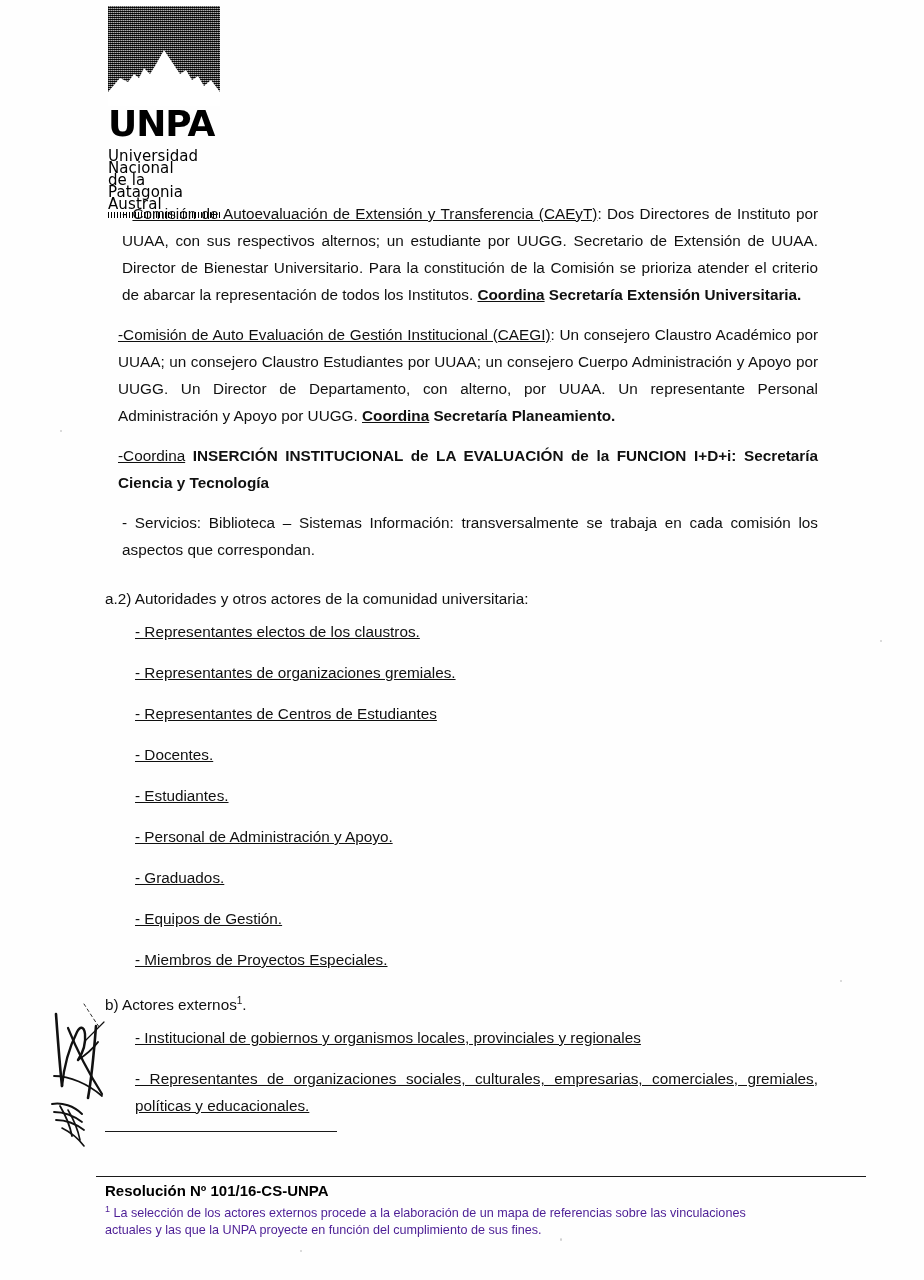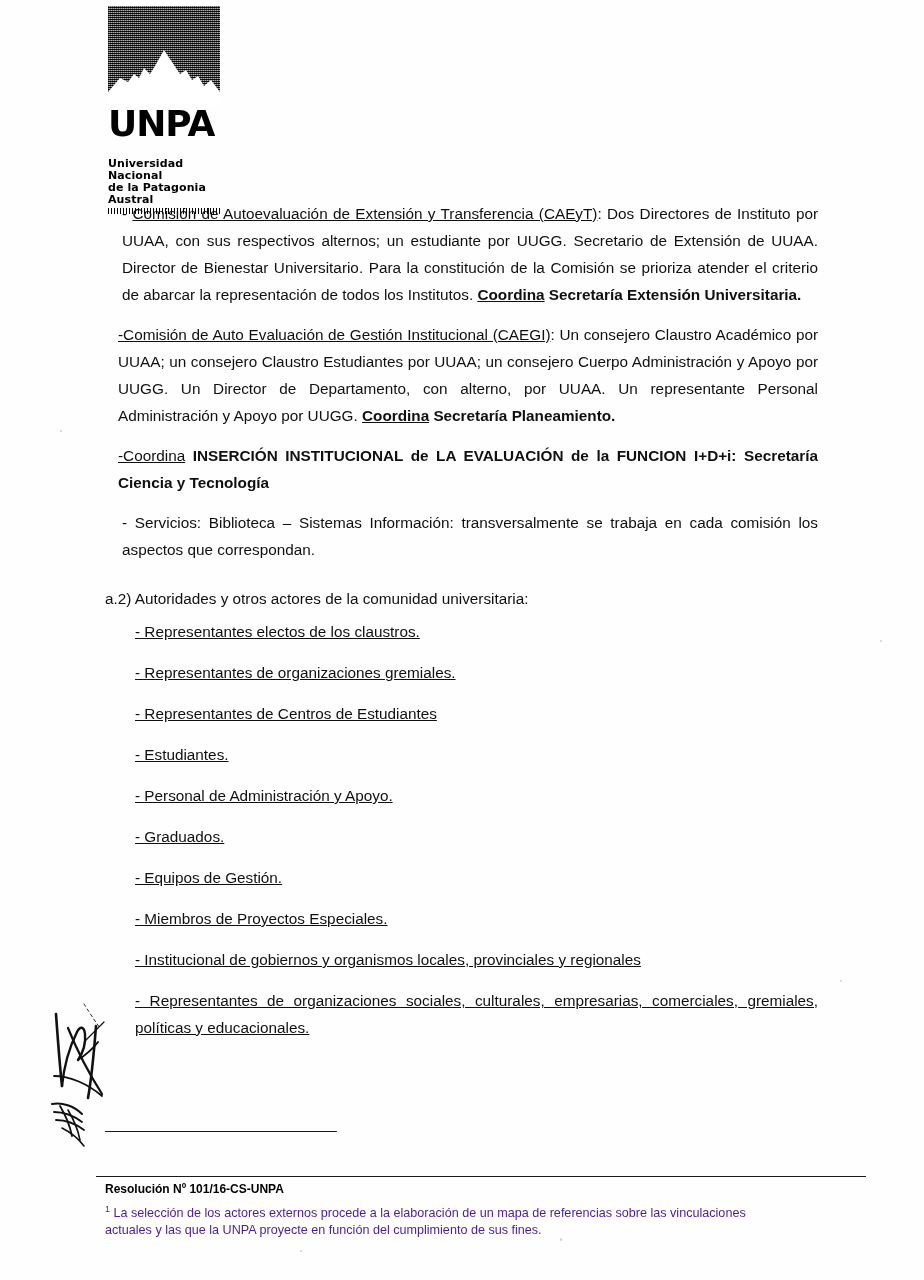--- a/index.html
+++ b/index.html
@@ -47,26 +47,26 @@
     font-family: "DejaVu Sans", sans-serif;
     font-weight: 700;
     font-size: 36px;
     letter-spacing: -1px;
     line-height: 1;
     margin-top: 0;
     color: #000;
   }
   .logo-sub {
     font-family: "DejaVu Sans", sans-serif;
-    font-weight: 700;
-    font-size: 11px;
+    font-weight: 400;
+    font-size: 15px;
     line-height: 12px;
     color: #000;
     letter-spacing: 0.1px;
-    margin-top: 16px;
+    margin-top: 8px;
     width: 114px;
   }
   .logo-bar {
     margin-top: 2px;
     width: 114px;
     height: 6px;
     background-color: #707070;
     background-image: repeating-linear-gradient(90deg, #000 0px, #000 1px, #fff 1px, #fff 3px);
   }
 
@@ -156,21 +156,21 @@
     left: 96px;
     top: 1176px;
     width: 770px;
     height: 0;
     border-top: 1.4px solid #1a1a1a;
   }
   .resolucion {
     position: absolute;
     left: 105px;
     top: 1182px;
-    font-size: 12px;
+    font-size: 15px;
     font-weight: 700;
     color: #000;
   }
 
   
   .speckle {
     position: absolute;
     border-radius: 50%;
     background: #cfcfcf;
     pointer-events: none;
@@ -204,27 +204,29 @@
     <p class="para hang"><span class="u">-Coordina</span><span class="b"> INSERCIÓN INSTITUCIONAL de LA EVALUACIÓN de la FUNCION I+D+i: Secretaría Ciencia y Tecnología</span></p>
 
     <p class="para">- Servicios: Biblioteca – Sistemas Información: transversalmente se trabaja en cada comisión los aspectos que correspondan.</p>
 
     <div class="section-label">a.2) Autoridades y otros actores de la comunidad universitaria:</div>
 
     <ul class="bullets">
       <li>- Representantes electos de los claustros.</li>
       <li>- Representantes de organizaciones gremiales.</li>
       <li>- Representantes de Centros de Estudiantes</li>
+      <li>- Docentes.</li>
       <li>- Estudiantes.</li>
       <li>- Personal de Administración y Apoyo.</li>
       <li>- Graduados.</li>
       <li>- Equipos de Gestión.</li>
       <li>- Miembros de Proyectos Especiales.</li>
     </ul>
 
+    <div class="section-label tight"><span>b) Actores externos</span><span class="sup">1</span><span>.</span></div>
 
     <ul class="bullets">
       <li>- Institucional de gobiernos y organismos locales, provinciales y regionales</li>
       <li class="wrap">- Representantes de organizaciones sociales, culturales, empresarias, comerciales, gremiales, políticas y educacionales.</li>
     </ul>
 
   </div>
 
   <div class="signature">
     <svg viewBox="0 0 150 150" aria-hidden="true">

